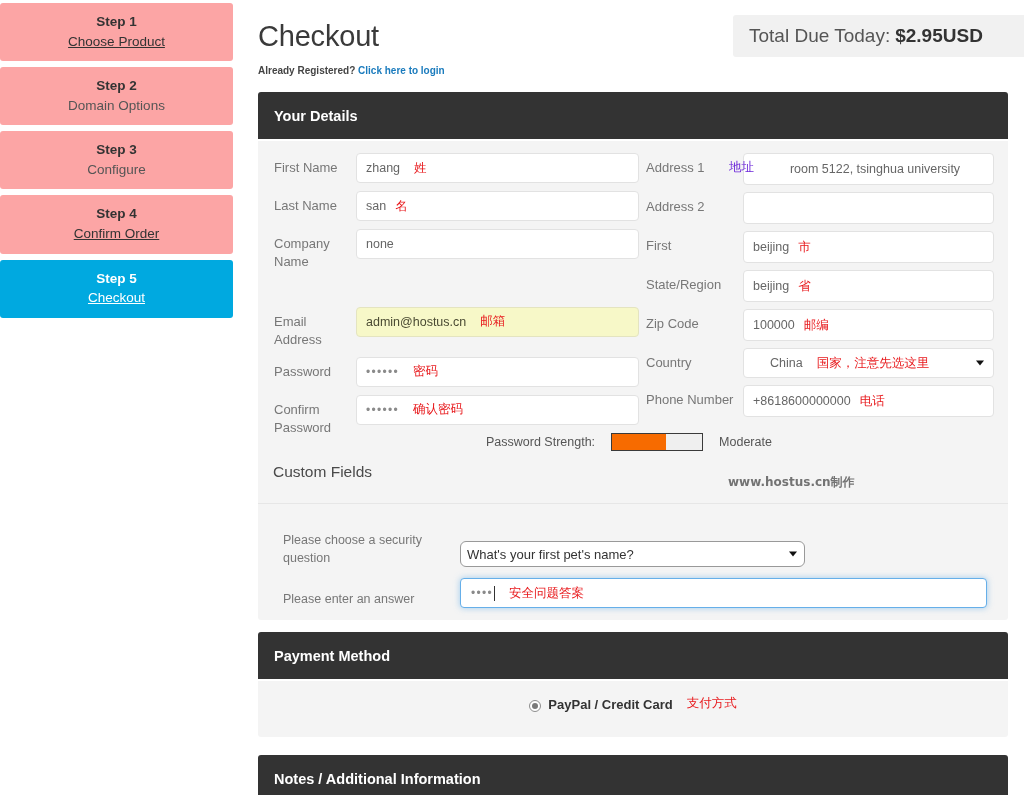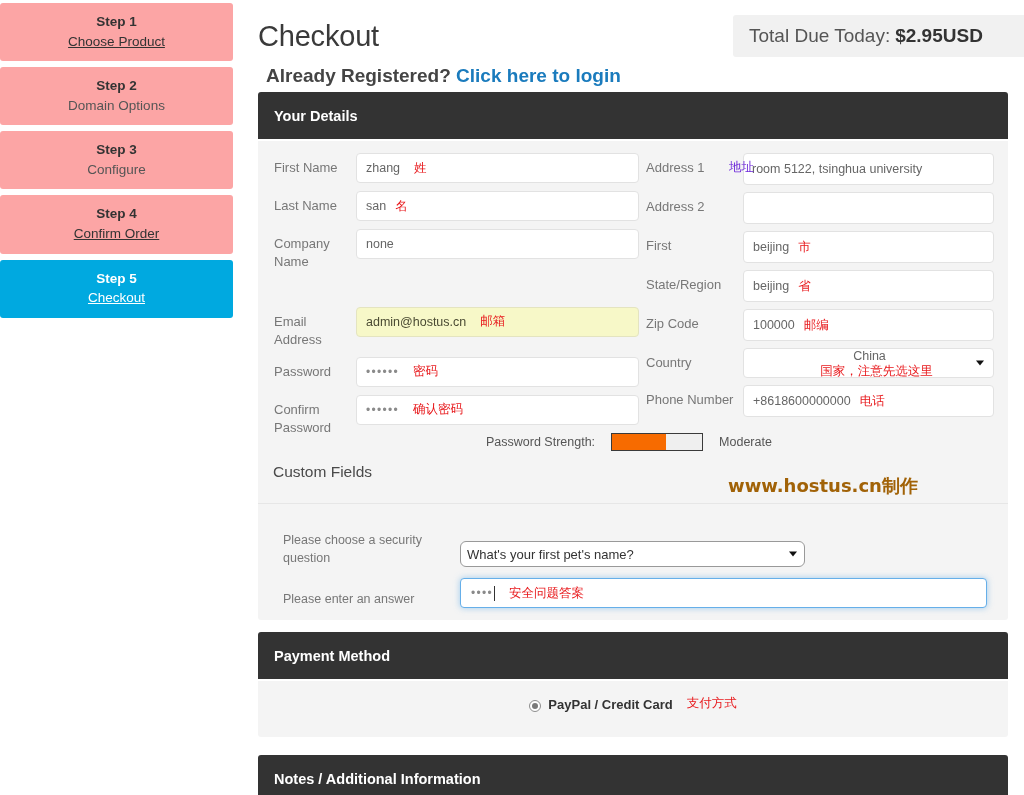--- a/index.html
+++ b/index.html
@@ -53,22 +53,22 @@
     width: 300px; height: 42px;
     background: #f1f1f1; border-radius: 3px;
     display: flex; align-items: center;
     padding: 0 16px;
     font-size: 19px; color: #555;
     white-space: nowrap;
   }
   #total-badge .amt { font-weight: bold; color: #333; margin-left: 5px; }
 
   #registered-line {
-    position: absolute; left: 266px; top: 65px;
-    font-size: 19px; font-weight: bold; color: #444;
+    position: absolute; left: 258px; top: 65px;
+    font-size: 10px; font-weight: bold; color: #444;
   }
   #registered-line a { color: #1a7bbd; text-decoration: none; }
 
   
   .panel-head {
     position: absolute; left: 258px; width: 750px;
     background: #333333;
     color: #ffffff;
     font-size: 14.5px; font-weight: bold;
     padding: 16px 16px 15px;
@@ -146,21 +146,21 @@
 
   
   .fselect {
     width: 100%; height: 30px;
     background: #ffffff;
     border: 1px solid #e2e2e2;
     border-radius: 4px;
     display: flex; align-items: center;
     padding: 0 24px 0 26px;
     font-size: 12.5px; color: #666;
-    position: relative; white-space: nowrap; flex-direction: column;
+    position: relative; white-space: nowrap;
   }
   .fselect .arrow {
     position: absolute; right: 9px; top: 50%;
     transform: translateY(-50%);
     width: 0; height: 0;
     border-left: 4px solid transparent;
     border-right: 4px solid transparent;
     border-top: 5px solid #111;
   }
 
@@ -180,21 +180,21 @@
   #pw-fill { height: 100%; background: #f76b00; }
   #pw-text { color: #555; }
 
   
   #custom-title {
     position: absolute; left: 15px; top: 322px;
     font-size: 15.5px; color: #4a4a4a;
   }
   #watermark1 {
     position: absolute; left: 470px; top: 333px;
-    font-size: 18px; color: #a16207; font-weight: bold;
+    font-size: 12px; color: #737373; font-weight: bold;
     font-family: "DejaVu Sans", sans-serif;
   }
   #cf-divider {
     position: absolute; left: 0; top: 362px;
     width: 750px; height: 1px; background: #e6e6e6;
   }
   #cf-rows { position: absolute; left: 25px; top: 385px; width: 710px; }
   .cf-row { display: flex; align-items: flex-end; margin-bottom: 11px; }
   .cf-label {
     width: 177px; color: #777; font-size: 12.5px;
@@ -352,21 +352,21 @@
     </div>
 
   </div>
 
   <div class="col-right">
 
     <div class="frow tight" style="position:relative;">
       <div class="flabel">Address 1</div>
       <span class="lbl-zh">地址</span>
       <div class="fwrap">
-        <div class="finput tall" style="padding-left:8px;">
+        <div class="finput tall" style="padding-left:22px;justify-content:center;">
           <span>room 5122, tsinghua university</span>
         </div>
       </div>
     </div>
 
     <div class="frow tight">
       <div class="flabel">Address 2</div>
       <div class="fwrap">
         <div class="finput tall">
           <span></span>

